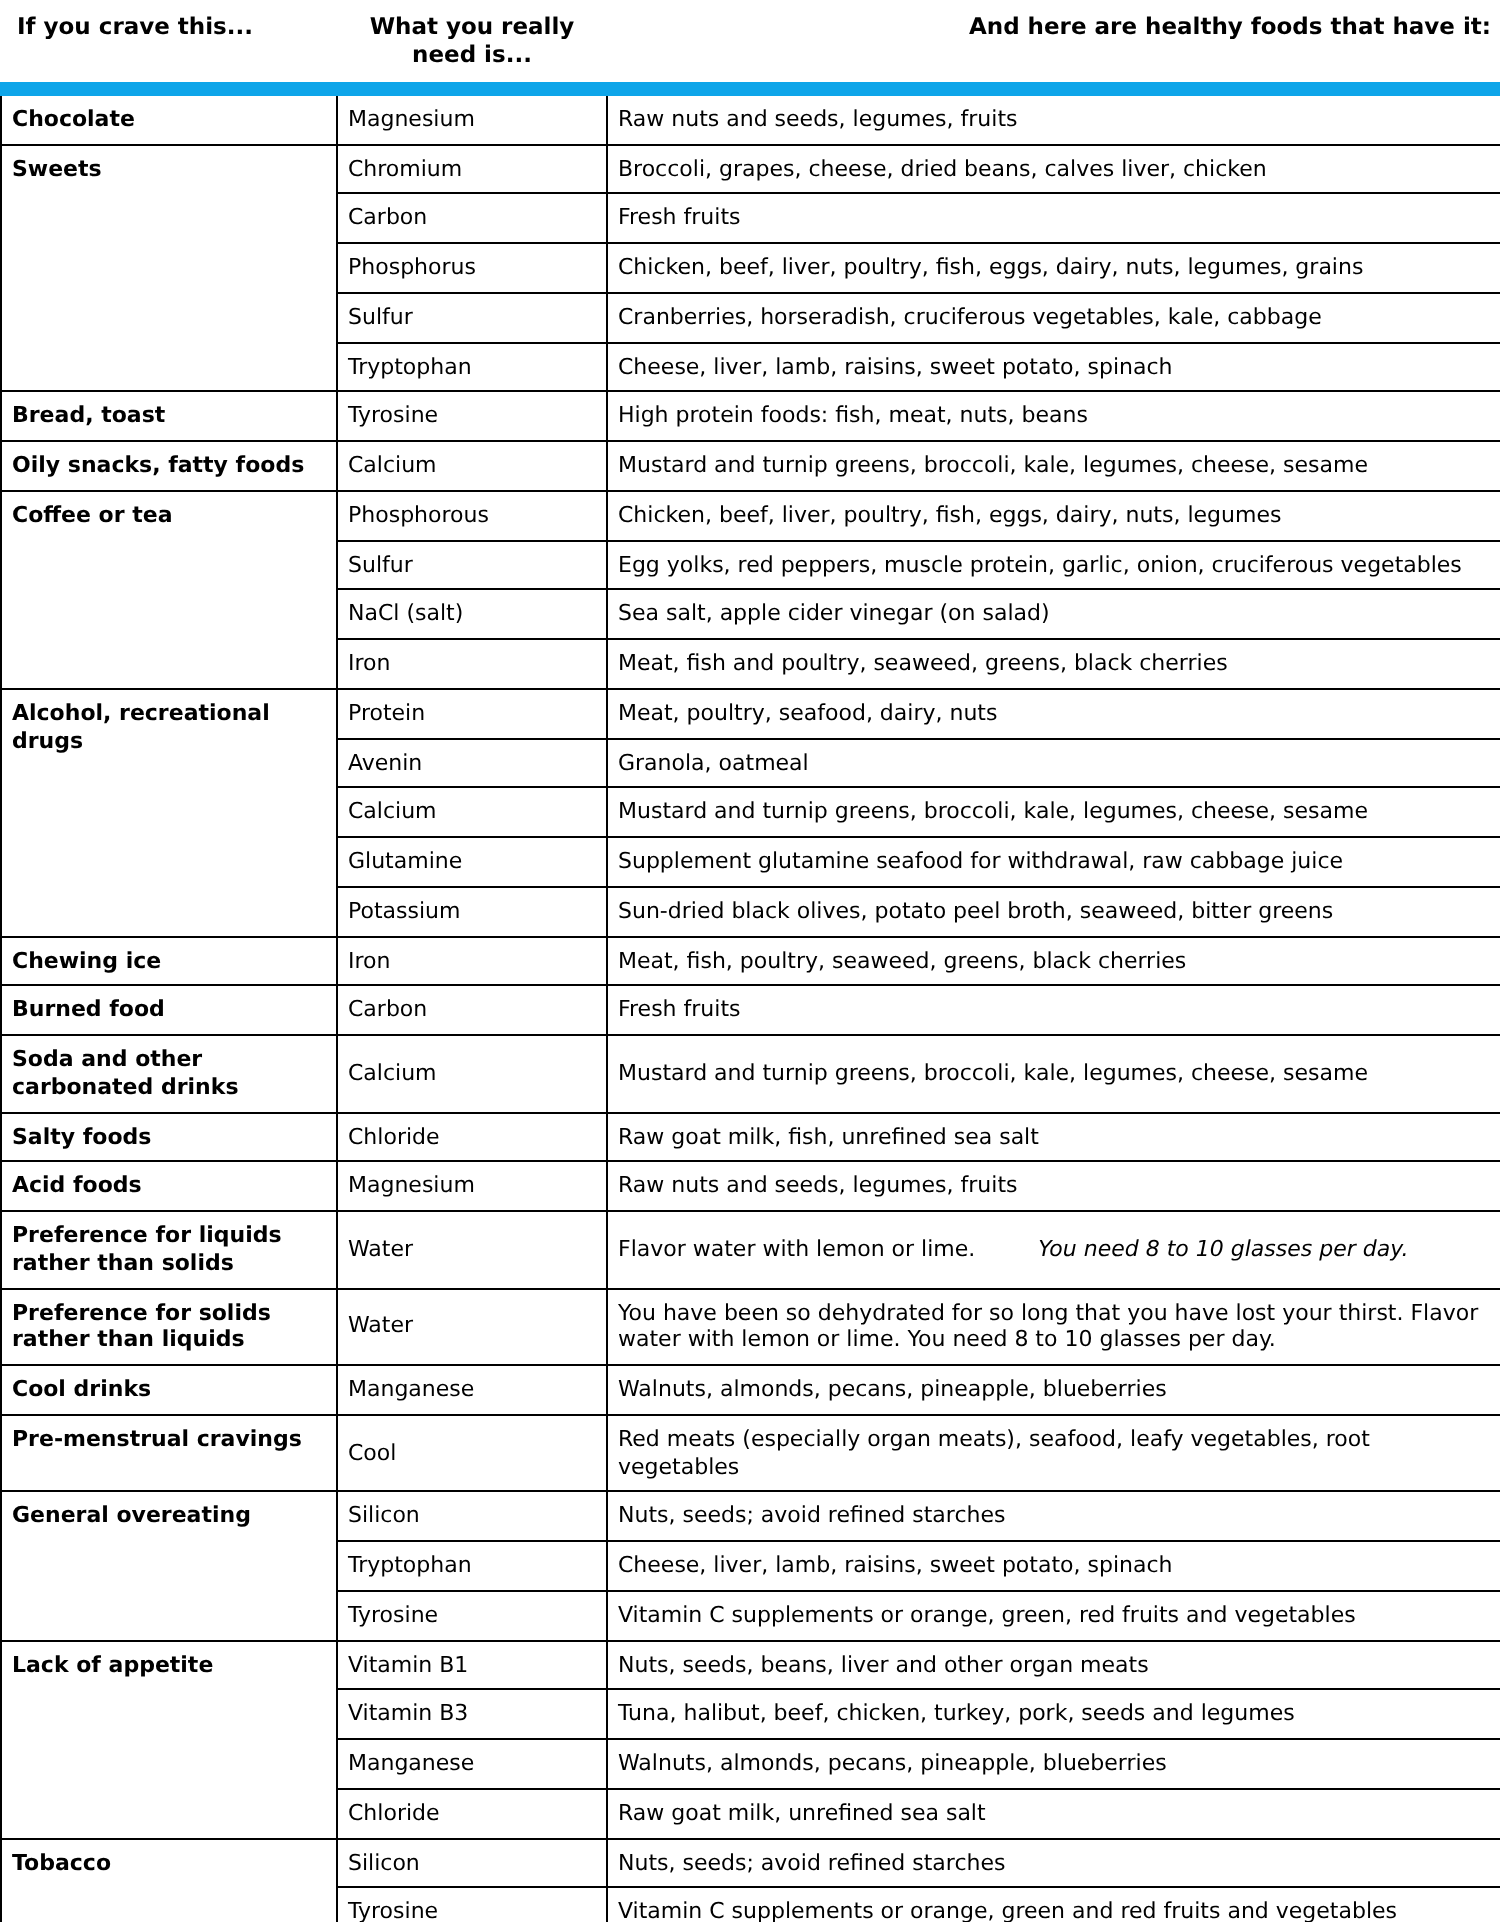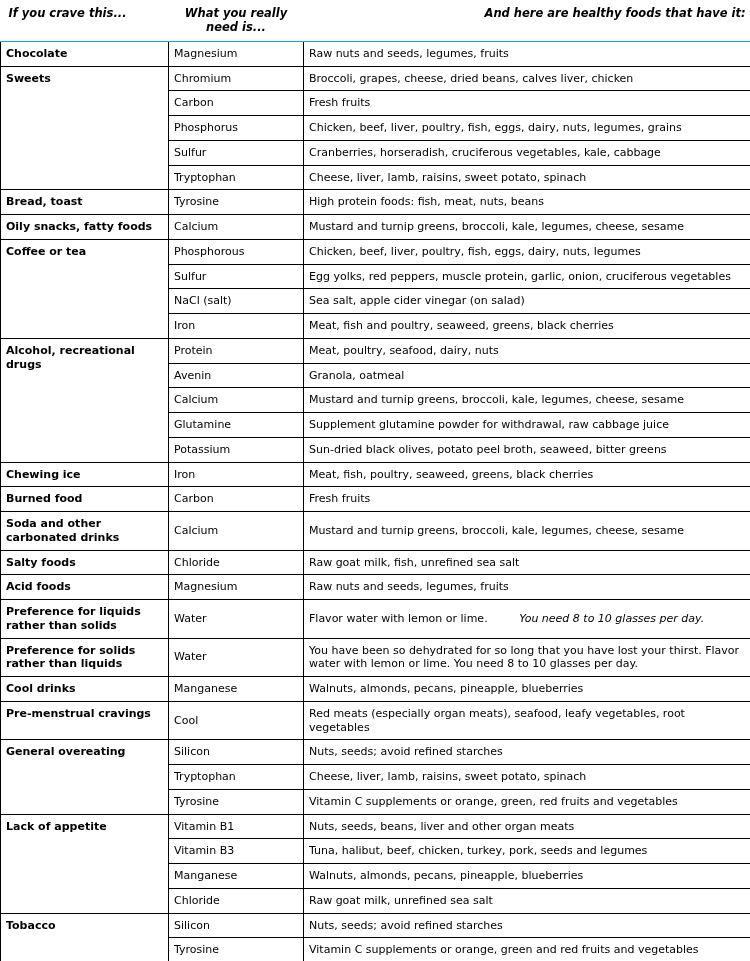--- a/index.html
+++ b/index.html
@@ -19,25 +19,24 @@
   table.cravings {
     border-collapse: collapse;
     width: 750px;
     table-layout: fixed;
     font-size: 11px;
   }
   col.c1 { width: 168px; }
   col.c2 { width: 135px; }
   col.c3 { width: 447px; }
   th {
-    font-style: italic;
     font-weight: bold;
     font-size: 11.5px;
     border: none;
-    border-bottom: 1px solid #0ea5e9;
+    border-bottom: 7px solid #0ea5e9;
     padding: 4px 5px 6px 5px;
     vertical-align: top;
     line-height: 1.25;
   }
   th.h-crave { text-align: left; padding-left: 8px; }
   th.h-need  { text-align: center; }
   th.h-foods { text-align: right; }
   td {
     border: 1px solid #000000;
     padding: 5px 5px;
@@ -136,21 +135,21 @@
         <tr>
           <td class="need">Avenin</td>
           <td class="foods"><span>Granola, oatmeal</span></td>
         </tr>
         <tr>
           <td class="need">Calcium</td>
           <td class="foods"><span>Mustard and turnip greens, broccoli, kale, legumes, cheese, sesame</span></td>
         </tr>
         <tr>
           <td class="need">Glutamine</td>
-          <td class="foods"><span>Supplement glutamine powder for withdrawal, raw cabbage juice</span></td>
+          <td class="foods"><span>Supplement glutamine seafood for withdrawal, raw cabbage juice</span></td>
         </tr>
         <tr>
           <td class="need">Potassium</td>
           <td class="foods"><span>Sun-dried black olives, potato peel broth, seaweed, bitter greens</span></td>
         </tr>
         <tr>
           <td class="craving" rowspan="1">Chewing ice</td>
           <td class="need">Iron</td>
           <td class="foods"><span>Meat, fish, poultry, seaweed, greens, black cherries</span></td>
         </tr>

